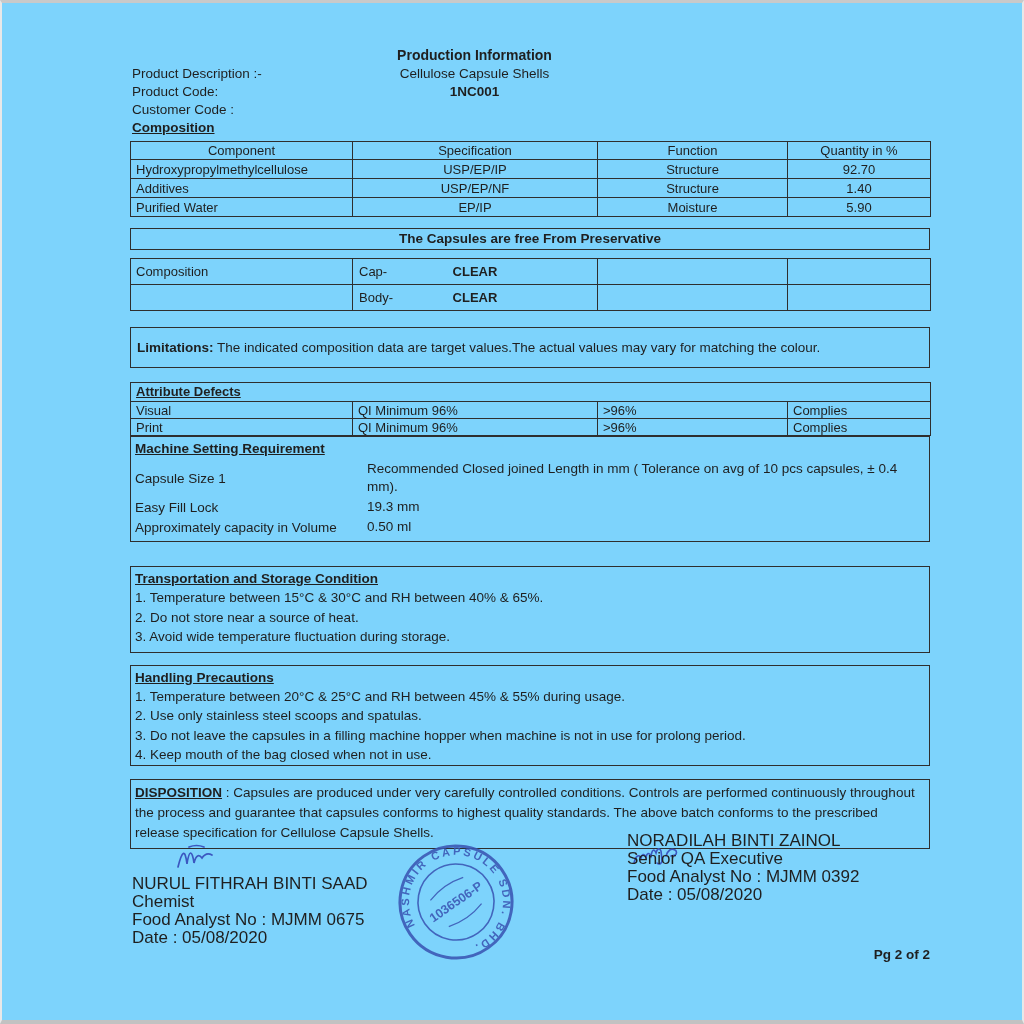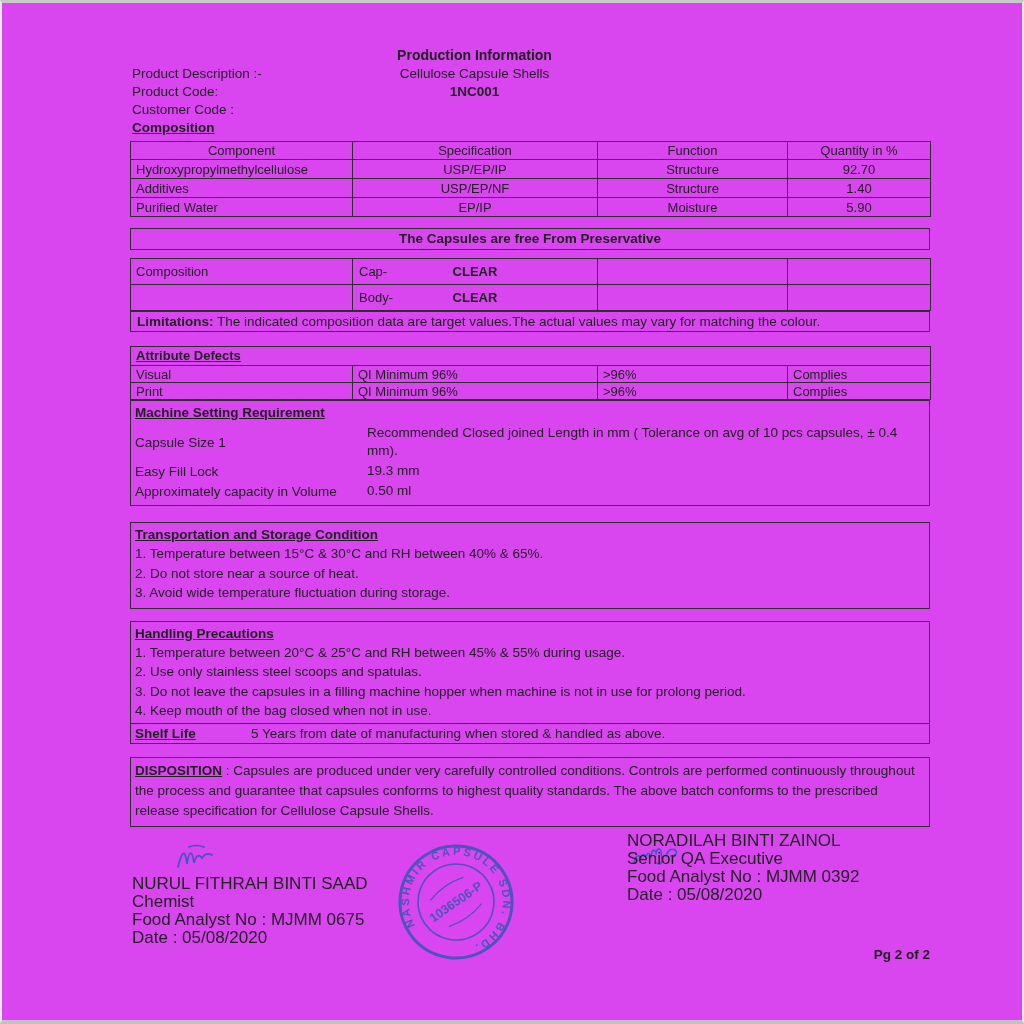--- a/index.html
+++ b/index.html
@@ -1,19 +1,19 @@
 <!DOCTYPE html>
 <html><head>
 <meta charset="utf-8">
 <style>
   * { margin:0; padding:0; box-sizing:border-box; }
   html,body { width:1024px; background:#ffffff; }
   body { font-family:"Liberation Sans","DejaVu Sans",sans-serif; color:#1f1f1f; }
   .page {
-    position:relative; width:1024px; height:1024px; background:#d946ef;
+    position:relative; width:1024px; height:1024px; background:#7dd3fc;
     border-top:3px solid #c9c9c9; border-bottom:4px solid #c2c2c2;
     border-left:2px solid #e8e8e8; border-right:2px solid #e8e8e8;
     overflow:hidden;
   }
   .content { position:absolute; left:128px; top:44px; width:800px; font-size:13.5px; }
 
   .doc-title { font-weight:bold; font-size:14px; margin-left:222px; width:245px; text-align:center; height:18px; }
   .hrow { position:relative; height:18px; line-height:18px; }
   .hrow .hlabel { position:absolute; left:2px; }
   .hrow .hvalue { position:absolute; left:222px; width:245px; text-align:center; }
@@ -25,32 +25,32 @@
   table.t th { height:18px; }
   table.t td.left { text-align:left; }
 
   .banner { margin-top:11px; border:1px solid #2e2e2e; height:22px; line-height:20px; text-align:center; font-weight:bold; font-size:13.5px; }
 
   table.t-color { margin-top:8px; }
   table.t-color td { height:26px; }
   .capcell { position:relative; text-align:center; }
   .capcell .part { position:absolute; left:6px; }
 
-  .limit-box { margin-top:0; border:1px solid #2e2e2e; padding:2px 6px; font-size:13.5px; }
+  .limit-box { margin-top:16px; border:1px solid #2e2e2e; padding:12px 6px; font-size:13.5px; }
 
   table.t-attr { margin-top:14px; }
   table.t-attr td.headrow { text-align:left; height:19px; }
   table.t-attr td { height:17px; }
 
   .box { border:1px solid #2e2e2e; padding:3px 6px 5px 4px; }
   .machine-box { }
   .mrow { display:flex; margin-top:2px; }
   .mlabel { width:232px; align-self:center; }
   .mvalue { flex:1; max-width:560px; line-height:18px; }
-  .transport-box { margin-top:16px; }
+  .transport-box { margin-top:24px; }
   .handling-box { margin-top:12px; padding:3px 0 0 0; }
   .handling-box .sec-heading, .handling-box .item { padding-left:4px; padding-right:6px; }
   .sec-heading { font-weight:bold; text-decoration:underline; height:18px; line-height:18px; }
   .item { line-height:19.5px; }
   .shelf-row { border-top:1px solid #2e2e2e; display:flex; height:20px; line-height:19px; margin-top:2px; }
   .shelf-row .shelf-label { font-weight:bold; text-decoration:underline; padding-left:4px; width:92px; }
   .shelf-row .shelf-text { padding-left:28px; }
 
   .disp-box { margin-top:13px; border:1px solid #2e2e2e; padding:3px 6px 5px 4px; line-height:20px; }
   .disp-label { font-weight:bold; text-decoration:underline; }
@@ -206,24 +206,20 @@
       <div class="item">2. Do not store near a source of heat.</div>
       <div class="item">3. Avoid wide temperature fluctuation during storage.</div>
     </div>
 
     <div class="box handling-box">
       <div class="sec-heading">Handling Precautions</div>
       <div class="item">1. Temperature between 20°C &amp; 25°C and RH between 45% &amp; 55% during usage.</div>
       <div class="item">2. Use only stainless steel scoops and spatulas.</div>
       <div class="item">3. Do not leave the capsules in a filling machine hopper when machine is not in use for prolong period.</div>
       <div class="item">4. Keep mouth of the bag closed when not in use.</div>
-      <div class="shelf-row">
-        <span class="shelf-label">Shelf Life</span>
-        <span class="shelf-text">5 Years from date of manufacturing when stored &amp; handled as above.</span>
-      </div>
     </div>
 
     <div class="disp-box">
       <span class="disp-label">DISPOSITION</span><span> : Capsules are produced under very carefully controlled conditions. Controls are performed continuously throughout the process and guarantee that capsules conforms to highest quality standards. The above batch conforms to the prescribed release specification for Cellulose Capsule Shells.</span>
     </div>
   </div>
 
   <svg class="squiggle squiggle-left" width="44" height="28" viewBox="0 0 44 28">
     <g fill="none" stroke="#3b57c0" stroke-width="1.7" stroke-linecap="round">
       <path d="M4 23 C8 7 11 4 13 20 C15 6 18 5 20 19 C22 11 25 10 28 14 C30 11 33 8 38 11"></path>

